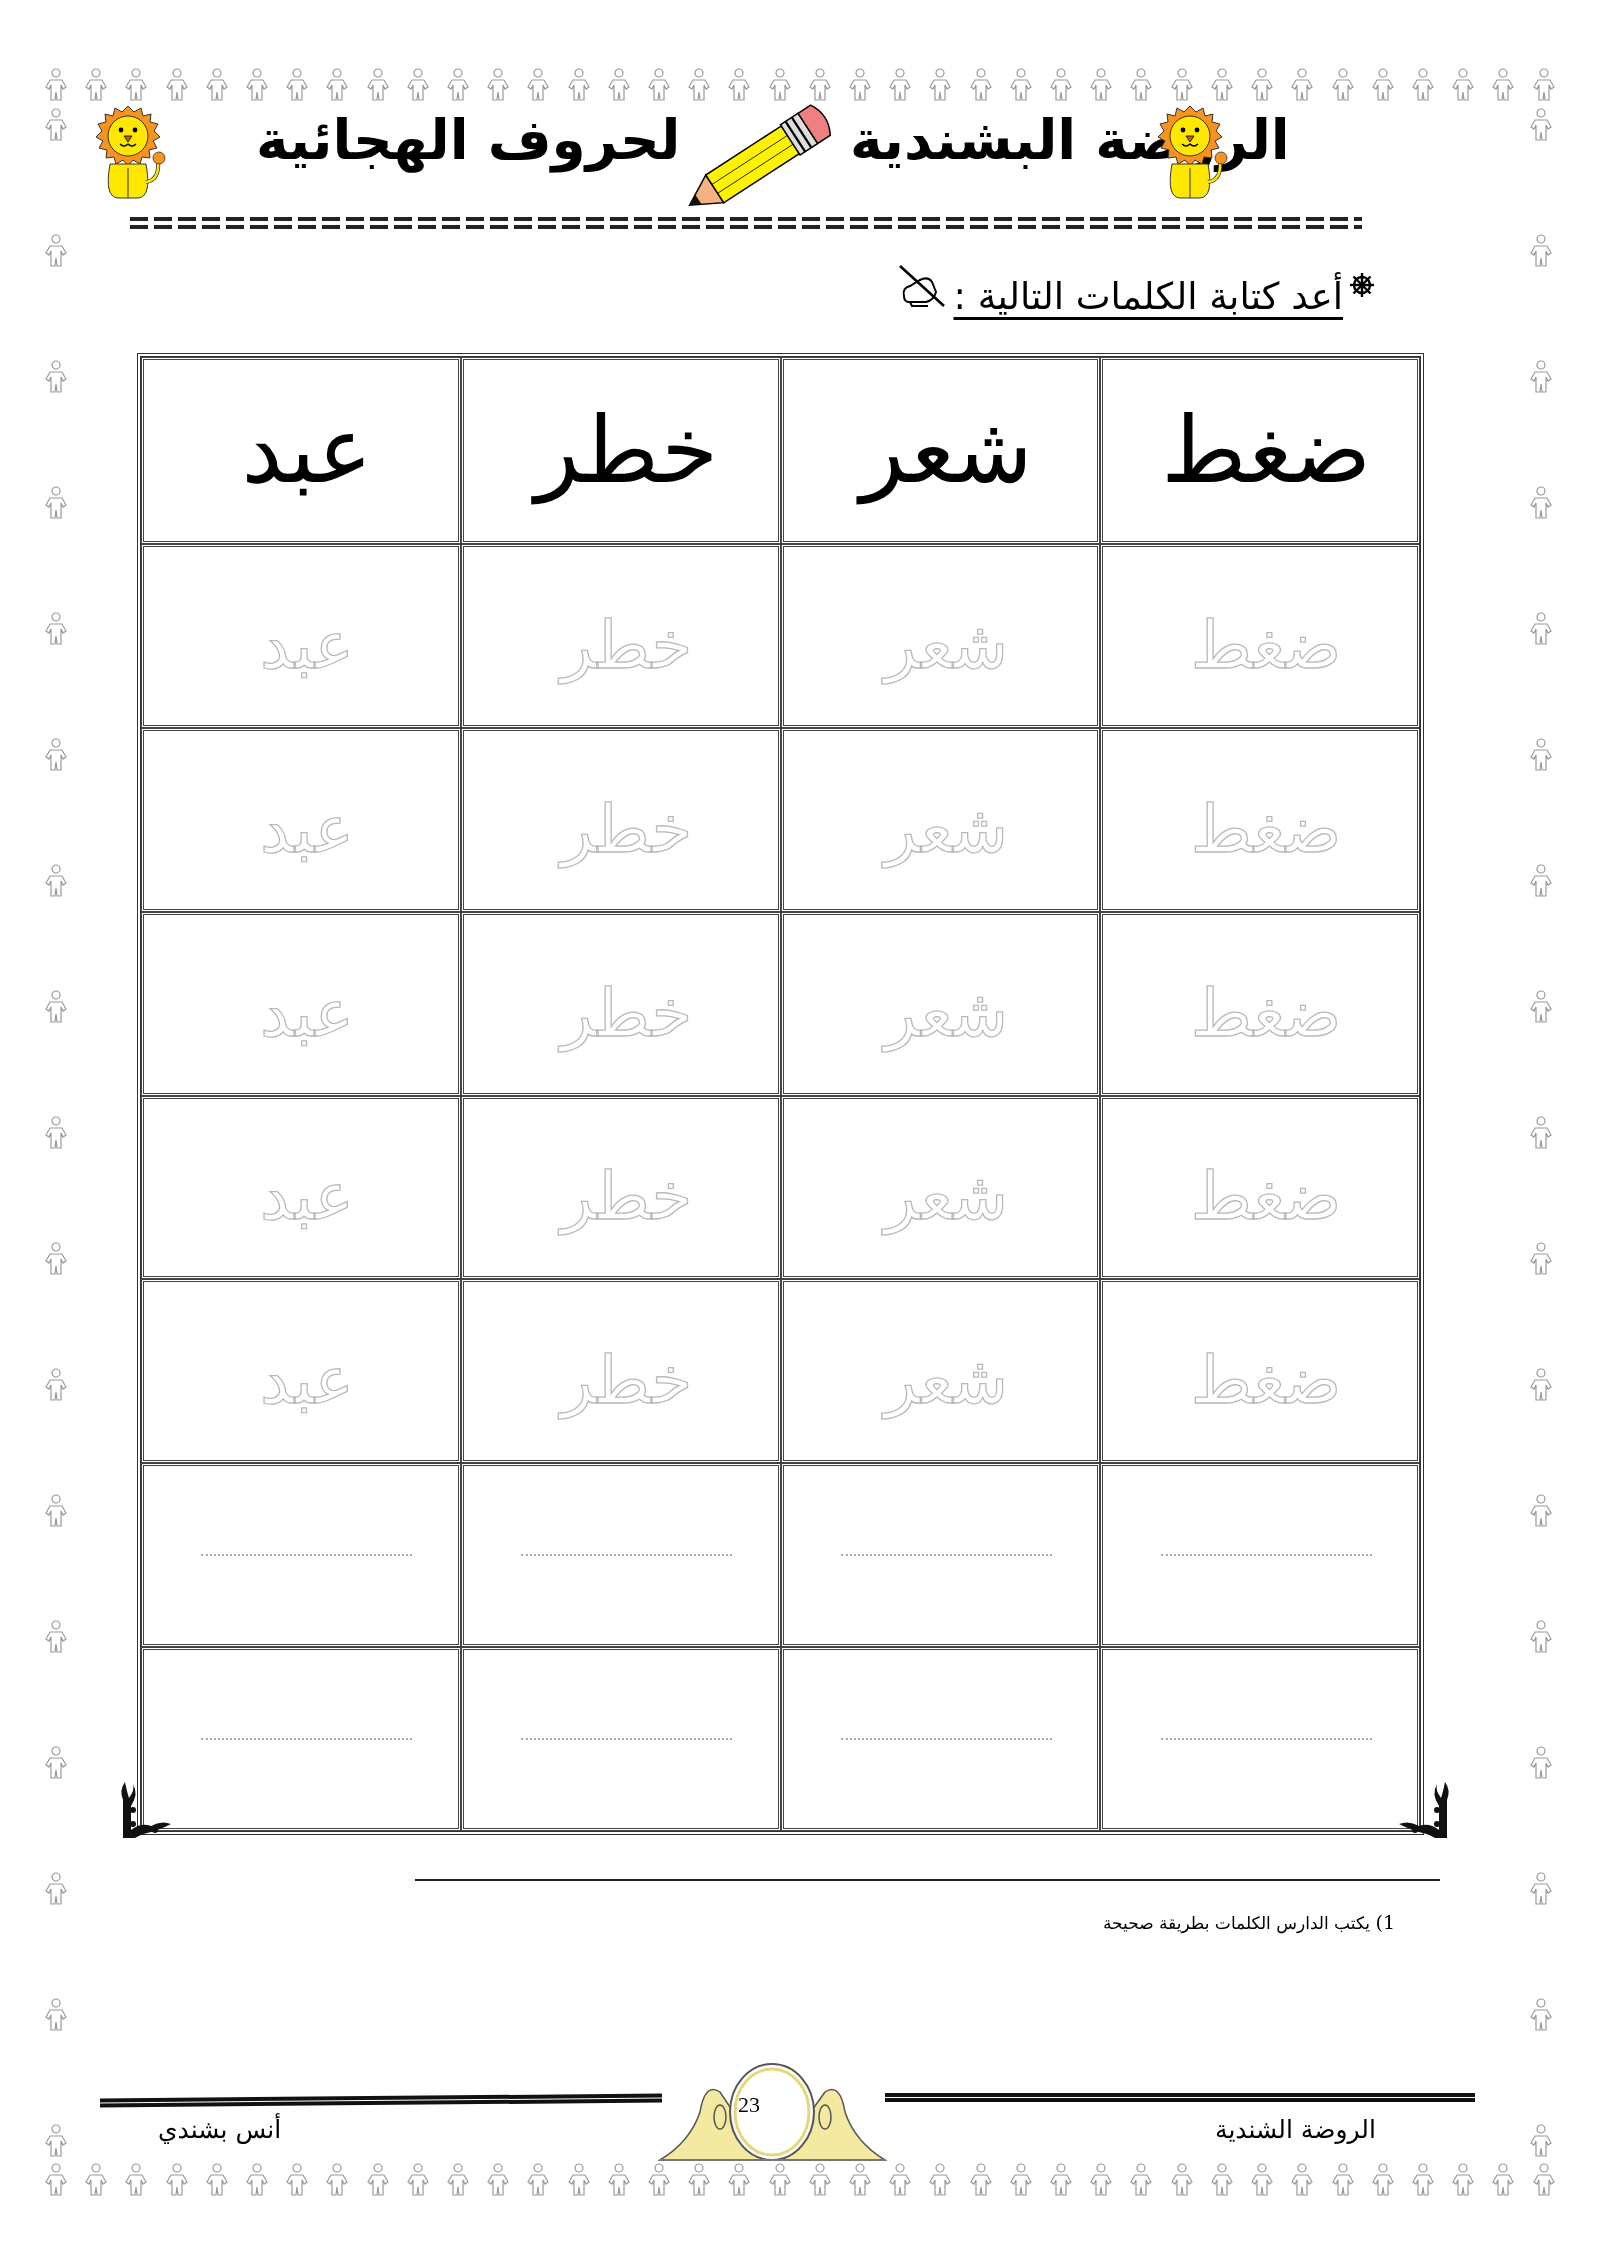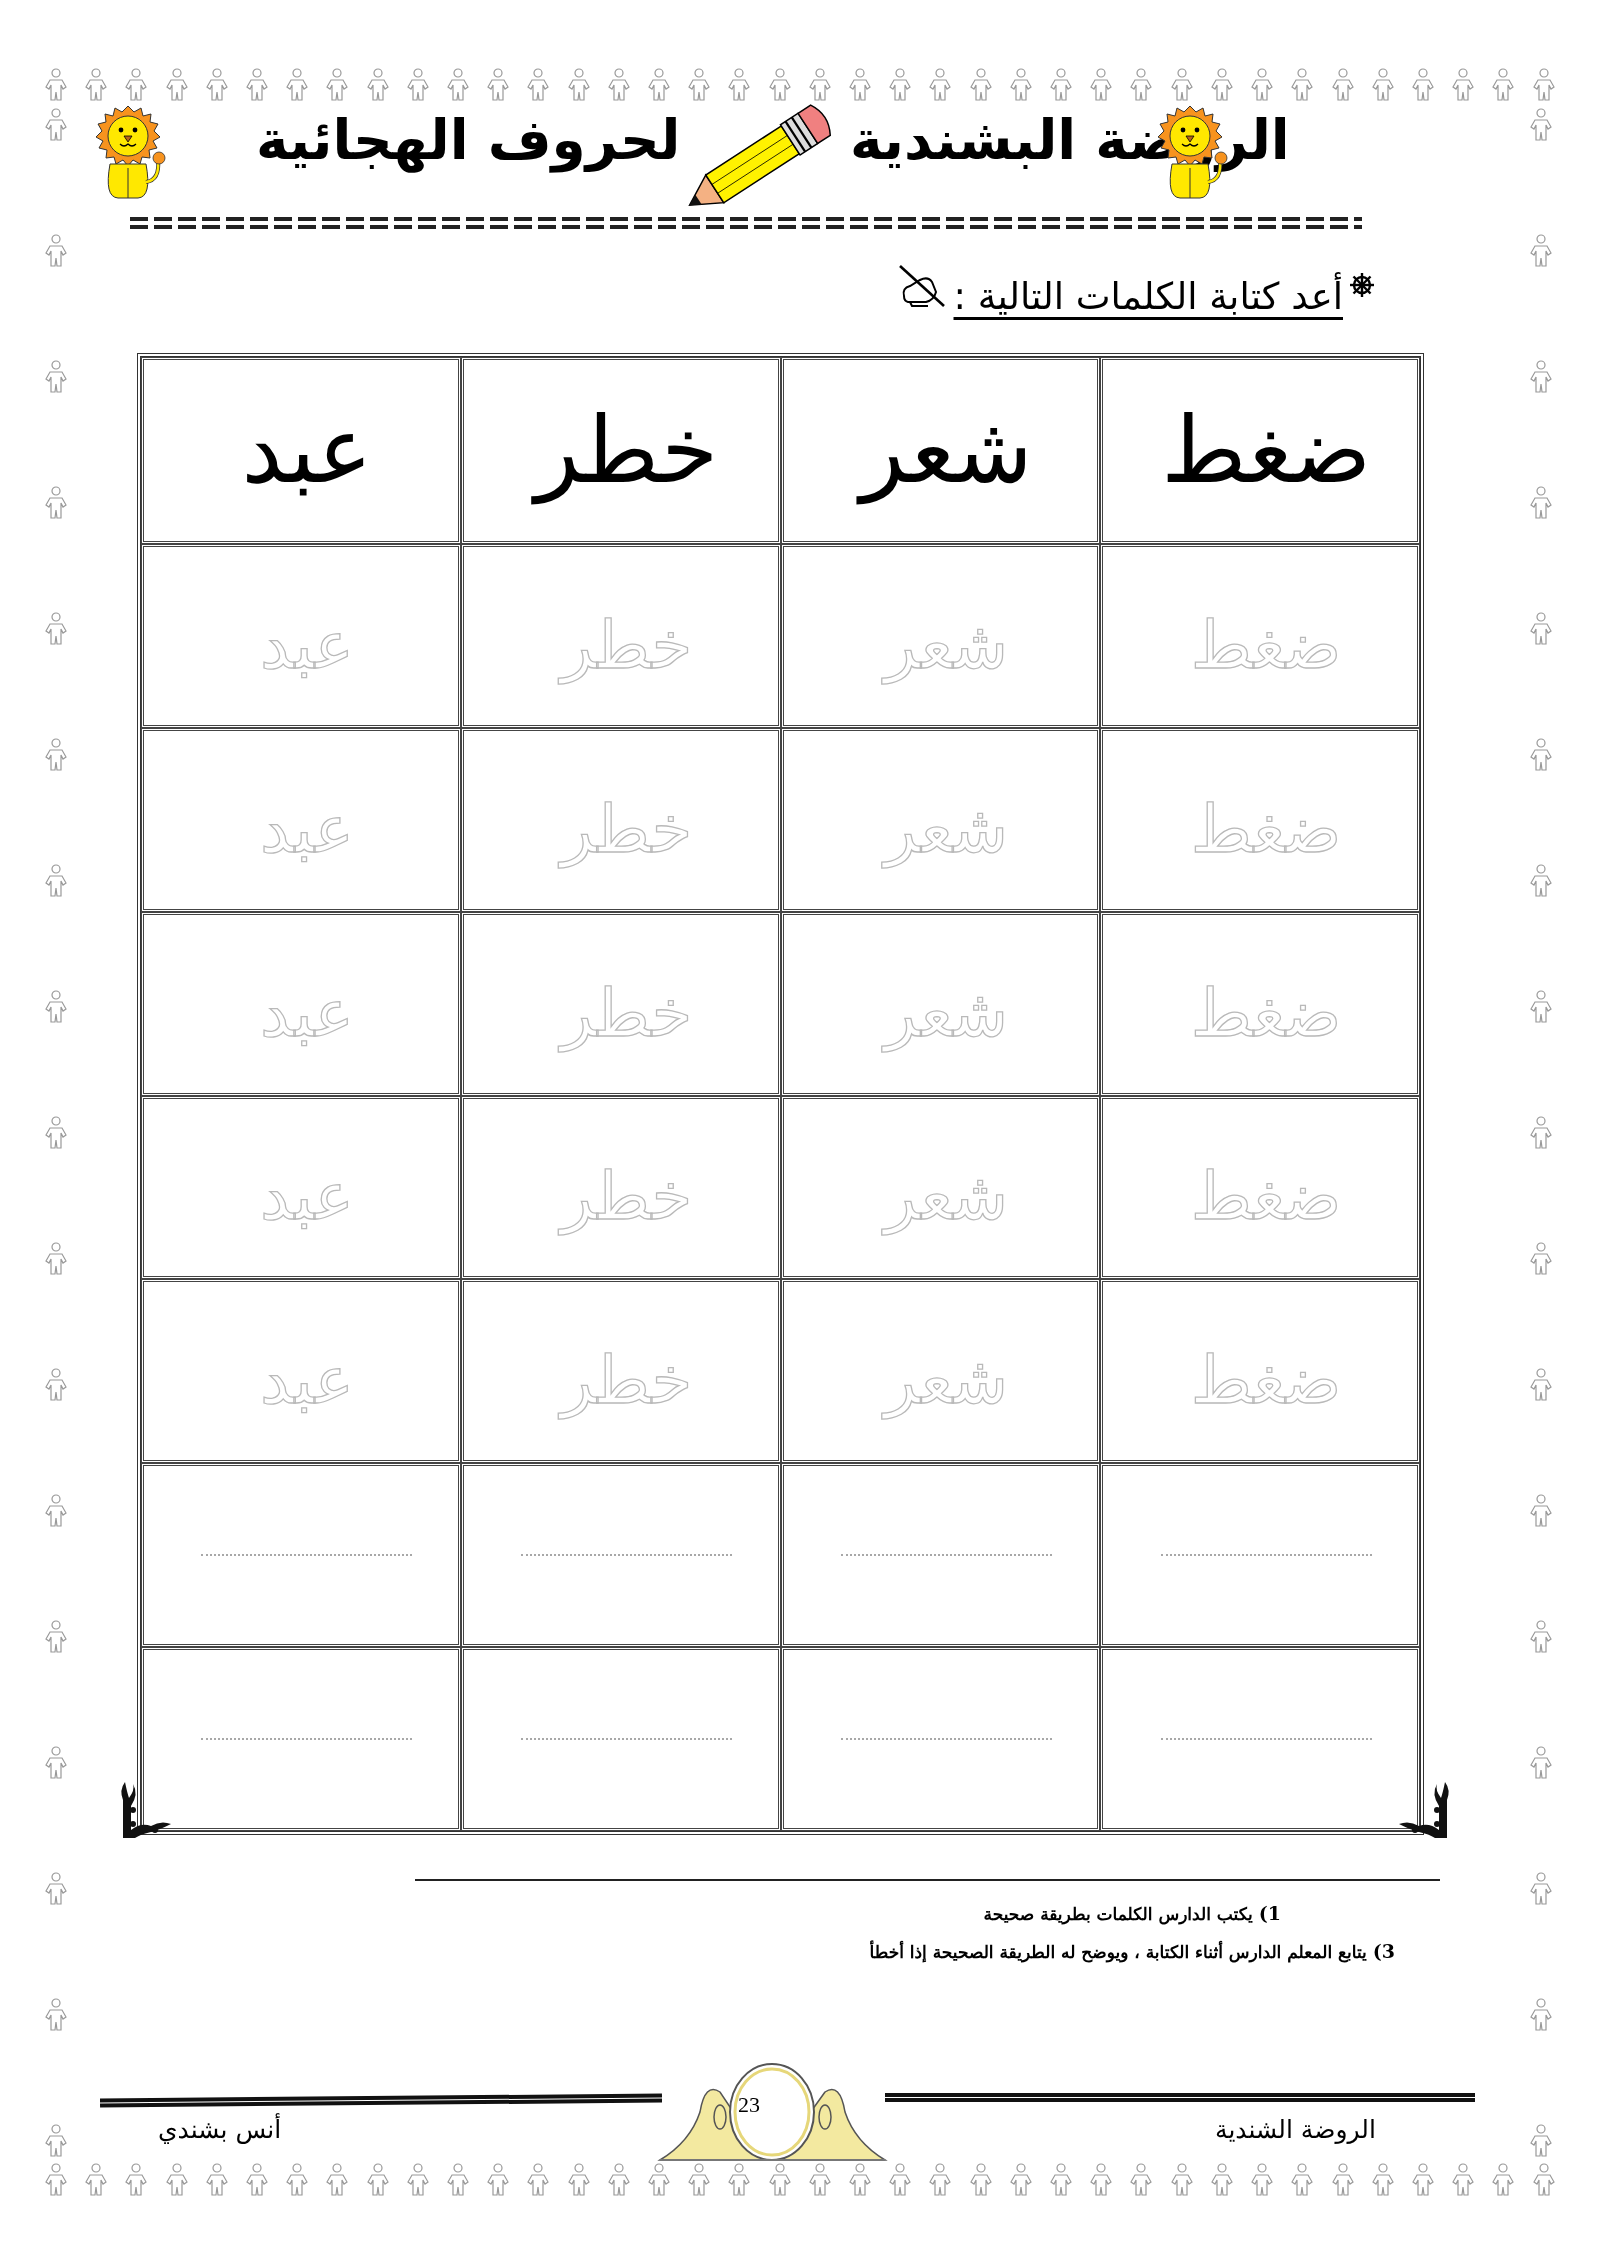--- a/index.html
+++ b/index.html
@@ -26,21 +26,21 @@
   .cell { border:3px double #444; box-sizing:border-box; display:flex; align-items:center; justify-content:center; position:relative;padding-left:12px; }
   .word-model { font-family:"DejaVu Serif", serif; font-size:92px; line-height:1; direction:rtl; }
   .word-trace { font-family:"DejaVu Serif", serif; font-size:66px; line-height:1; direction:rtl;
     color:transparent; -webkit-text-stroke:1.3px #b9b9b9; text-stroke:1.3px #b9b9b9; letter-spacing:2px; margin-top:20px; }
   .blank-line { width:70%; height:0; border-top:2px dotted #a8a8a8; }
 
   .corner { position:absolute; width:62px; height:62px; }
 
   
   .notes-rule { position:absolute; left:415px; top:1879px; width:1025px; height:2px; background:#222; }
-  .notes { position:absolute; right:205px; top:1895px; direction:rtl; font-family:"DejaVu Serif", serif; font-weight:bold; font-size:17px; line-height:37px;text-align:center; }
+  .notes { position:absolute; right:205px; top:1895px; direction:rtl; font-family:"DejaVu Serif", serif; font-weight:normal; font-size:17px; line-height:55px; }
   .note-num { font-size:19px; }
 
   
   .footer-line { position:absolute; height:9px; border-top:4px solid #111; border-bottom:4px solid #111; box-sizing:border-box; }
   .page-ornament { position:absolute; left:650px; top:2062px; width:245px; height:100px; }
   .page-num { position:absolute; left:738px; top:2092px; width:60px; text-align:left; font-family:"Liberation Serif", serif; font-size:22px; }
   .footer-name { position:absolute; top:2115px; font-family:"DejaVu Serif", serif; font-size:25px; direction:rtl; white-space:nowrap; }
 </style>
 </head>
 <body>
@@ -580,21 +580,20 @@
       <circle cx="18" cy="30" r="3" fill="#111"></circle>
         <circle cx="18" cy="44" r="3" fill="#111"></circle>
         <circle cx="40" cy="50" r="3" fill="#111"></circle>
     </g>
   </svg>
 </div>
 
 <div class="notes-rule"></div>
 <div class="notes">
   <div><span class="note-num">1)</span> <span>يكتب الدارس الكلمات بطريقة صحيحة</span></div>
-  <div><span class="note-num">3)</span> <span>يتابع المعلم الدارس أثناء الكتابة ، ويوضح له الطريقة الصحيحة إذا أخطأ</span></div>
 </div>
 
 <div class="footer-line" style="left:100px; top:2096px; width:562px; transform:rotate(-0.5deg);"></div>
 <div class="footer-line" style="left:885px; top:2093px; width:590px;"></div>
 
 <div class="page-ornament">
   <svg width="245" height="100" viewBox="0 0 245 100">
     <path d="M10 98 Q40 80 50 50 Q55 20 70 30 Q80 45 90 60 Q100 80 120 90 Q140 80 152 60 Q165 45 175 30 Q190 20 195 50 Q205 80 235 98 Z" fill="#f3e9a0" stroke="#555" stroke-width="1.5"></path>
     <ellipse cx="122" cy="50" rx="42" ry="48" fill="#fff" stroke="#555" stroke-width="2"></ellipse>
     <ellipse cx="122" cy="50" rx="37" ry="43" fill="none" stroke="#e6d77a" stroke-width="3"></ellipse>

